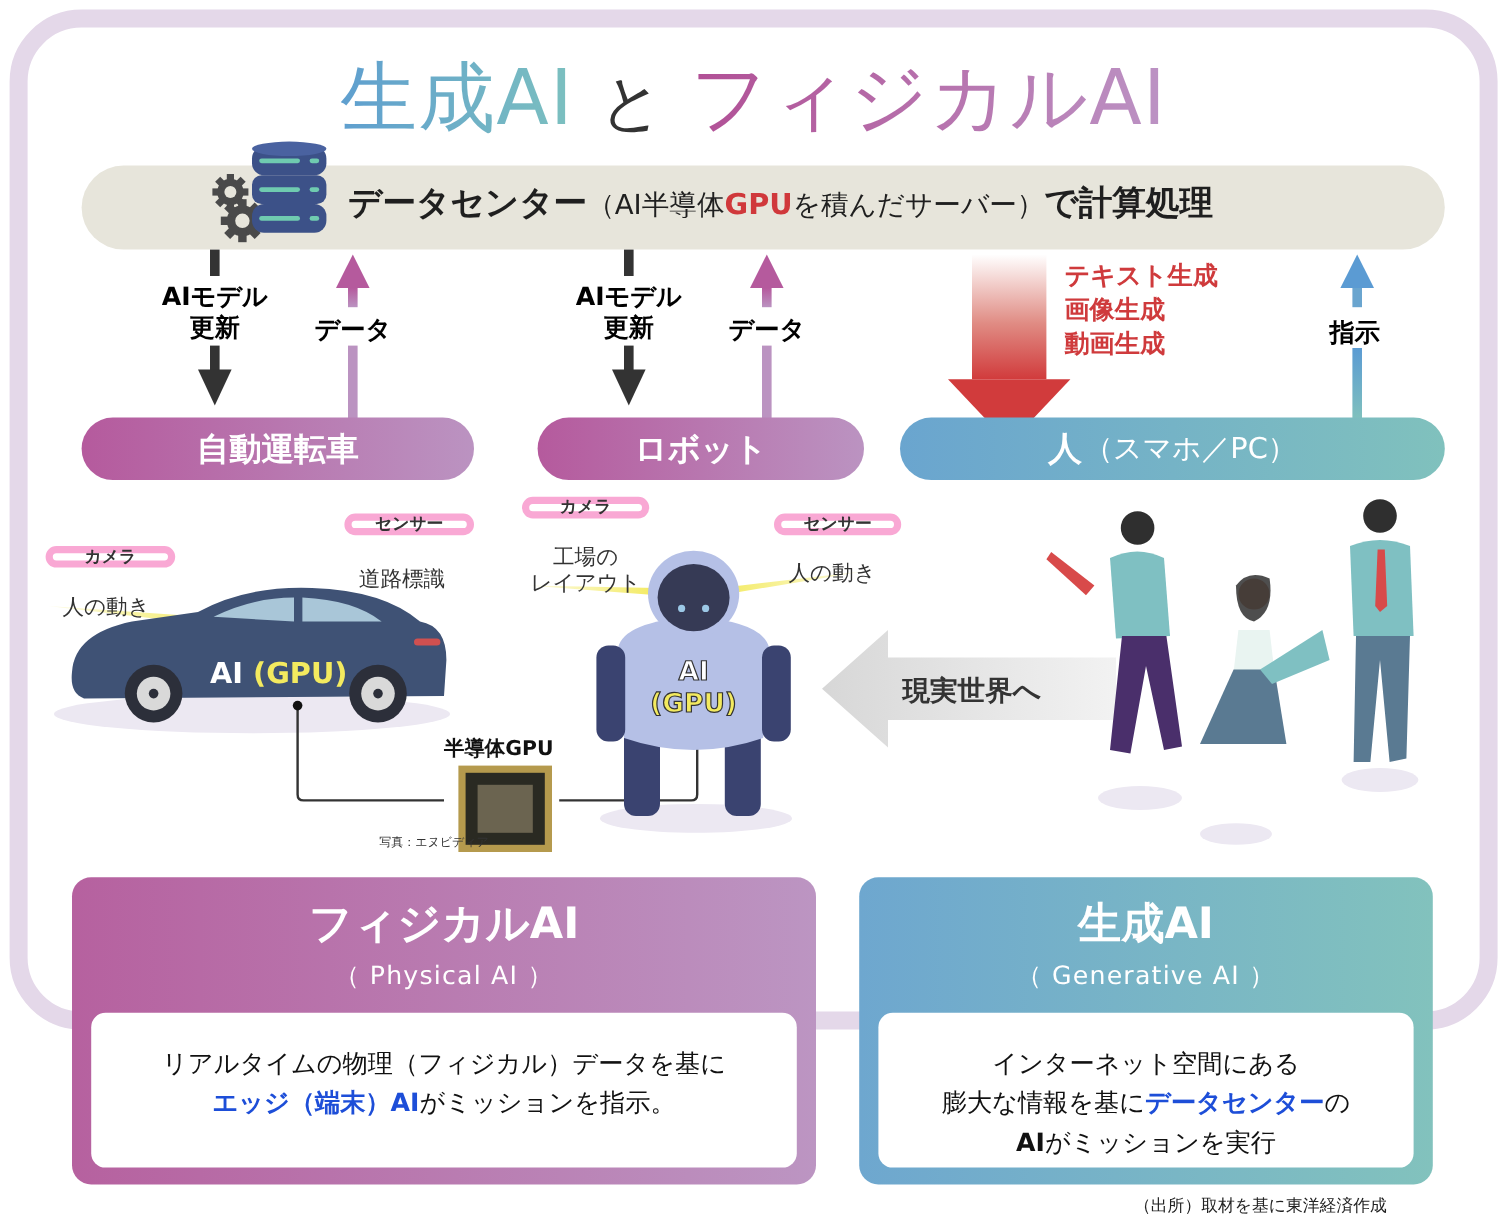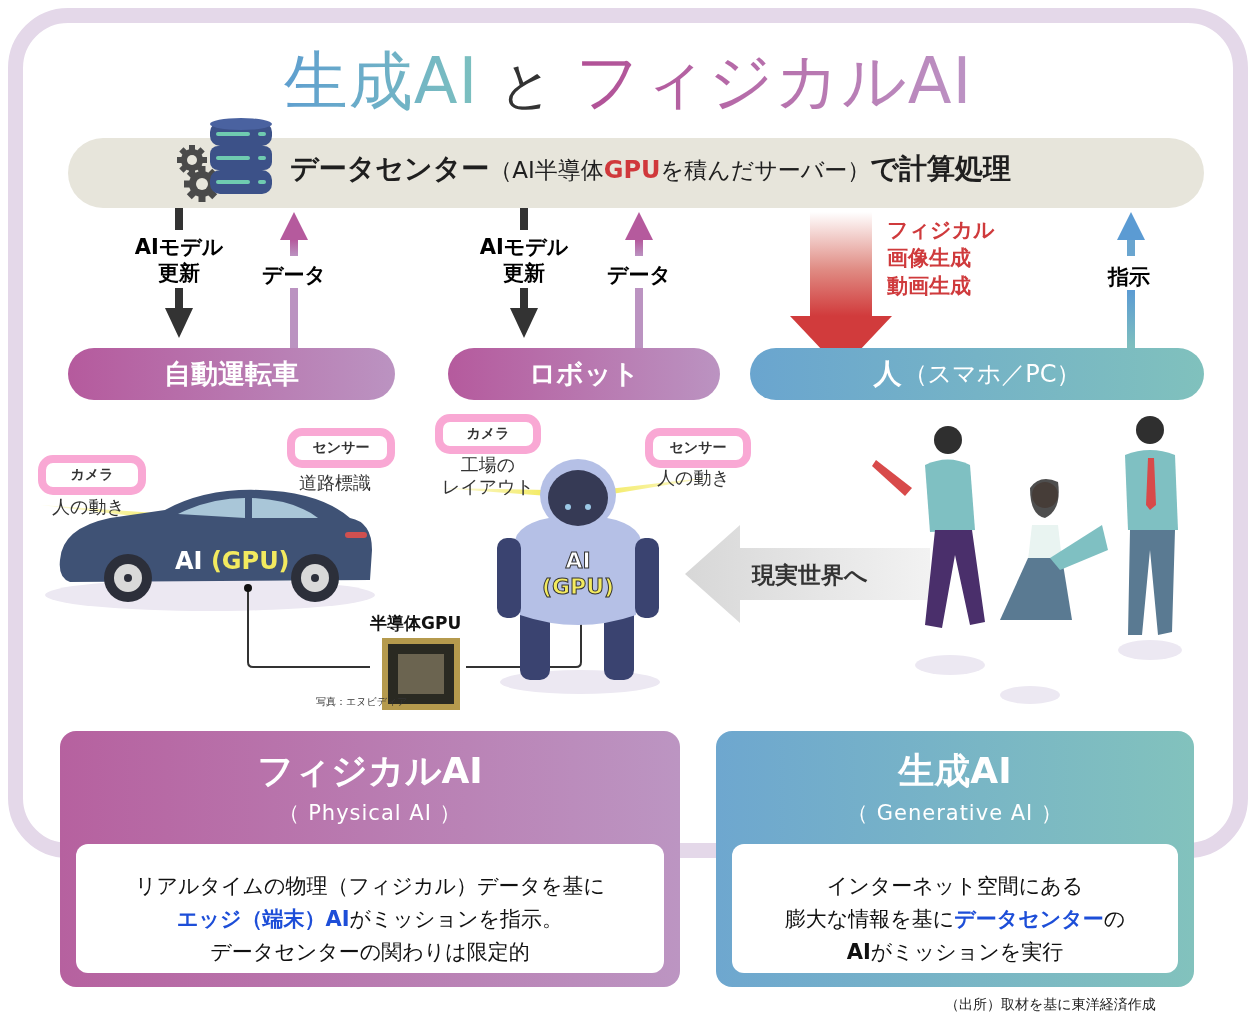--- a/index.html
+++ b/index.html
@@ -28,21 +28,21 @@
   
   .lbl { font-size: 21px; font-weight: 700; color: #000000; text-align: center; line-height: 26px; white-space: nowrap; }
   .lbl.red { color: #cf3a3c; text-align: left; line-height: 28px; }
 
   .pill { height: 52px; border-radius: 26px; color: #fff; font-size: 27px; font-weight: 700; display: flex; align-items: center; justify-content: center; }
   .pill.car { left: 68px; top: 348px; width: 327px; background: linear-gradient(90deg,#b55a9d,#bb93c1); }
   .pill.robot { left: 448px; top: 348px; width: 272px; background: linear-gradient(90deg,#b55a9d,#bb93c1); }
   .pill.human { left: 750px; top: 348px; width: 454px; background: linear-gradient(90deg,#6aa5cf,#80c1bd); font-weight: 400; font-size: 24px; }
   .pill.human .big { font-weight: 700; font-size: 28px; margin-right: 2px; }
 
-  .bubble { height: 40px; border: 8px solid #f9a8d4; border-radius: 15px; background: #fff; font-size: 14px; font-weight: 700; color: #333; display: flex; align-items: center; justify-content: center; }
+  .bubble { height: 18px; border: 6px solid #f9a8d4; border-radius: 15px; background: #fff; font-size: 14px; font-weight: 700; color: #333; display: flex; align-items: center; justify-content: center; }
   .sense { font-size: 18px; color: #333; line-height: 22px; white-space: nowrap; }
 
   .gpu-label { left: 370px; top: 612px; font-size: 17px; font-weight: 700; color: #111; }
   .credit { left: 276px; top: 695px; font-size: 10px; color: #333; margin-left: 40px; }
 
   .real-world { left: 752px; top: 560px; font-size: 23px; font-weight: 700; color: #333; }
 
   
   .card { top: 731px; height: 256px; border-radius: 16px; color: #fff; text-align: center; }
   .card.phys { left: 60px; width: 620px; background: linear-gradient(90deg,#b6619f,#bc95c2); }
@@ -163,21 +163,21 @@
   <div>AIモデル</div>
   <div>更新</div>
 </div>
 <div class="abs lbl" style="left:262px;top:262px">データ</div>
 <div class="abs lbl" style="left:475px;top:234px;width:98px">
   <div>AIモデル</div>
   <div>更新</div>
 </div>
 <div class="abs lbl" style="left:607px;top:262px">データ</div>
 <div class="abs lbl red" style="left:887px;top:216px">
-  <div>フィジカル</div>
+  <div>テキスト生成</div>
   <div>画像生成</div>
   <div>動画生成</div>
 </div>
 <div class="abs lbl" style="left:1108px;top:264px">指示</div>
 
 <div class="abs pill car">自動運転車</div>
 <div class="abs pill robot">ロボット</div>
 <div class="abs pill human">
   <span class="big">人</span>
     <span>（スマホ／PC）</span>
@@ -292,21 +292,20 @@
 <div class="abs gpu-label">半導体GPU</div>
 <div class="abs credit">写真：エヌビディア</div>
 <div class="abs real-world">現実世界へ</div>
 
 <div class="abs card phys">
   <h2>フィジカルAI</h2>
   <div class="sub">（ Physical AI ）</div>
   <div class="box">
     <div>リアルタイムの物理（フィジカル）データを基に</div>
     <div><span class="hl">エッジ（端末）AI</span><span>がミッションを指示。</span></div>
-    <div>データセンターの関わりは限定的</div>
   </div>
 </div>
 
 <div class="abs card gen">
   <h2>生成AI</h2>
   <div class="sub">（ Generative AI ）</div>
   <div class="box">
     <div>インターネット空間にある</div>
     <div><span>膨大な情報を基に</span><span class="hl">データセンター</span><span>の</span></div>
     <div><span class="bold">AI</span><span>がミッションを実行</span></div>

